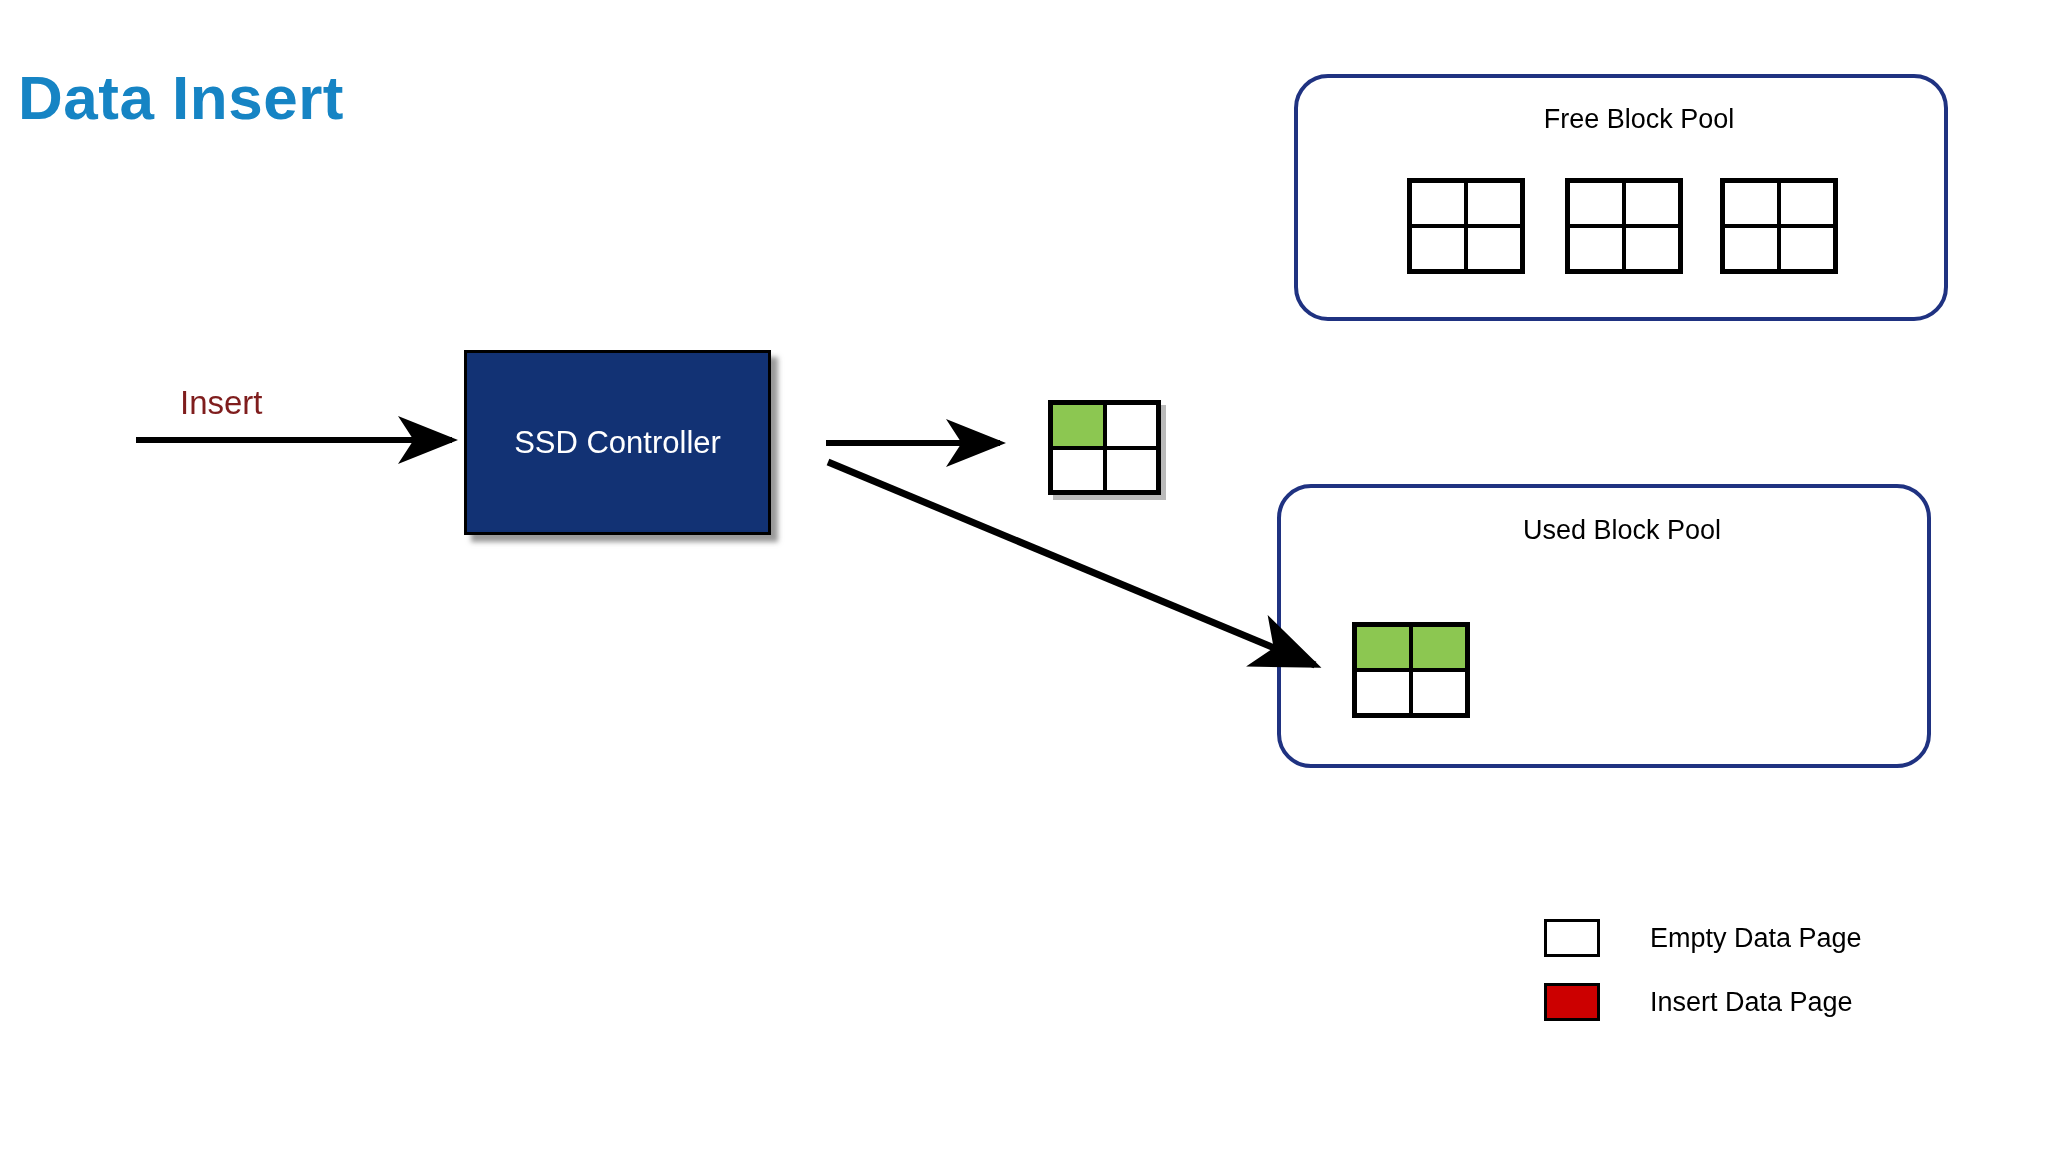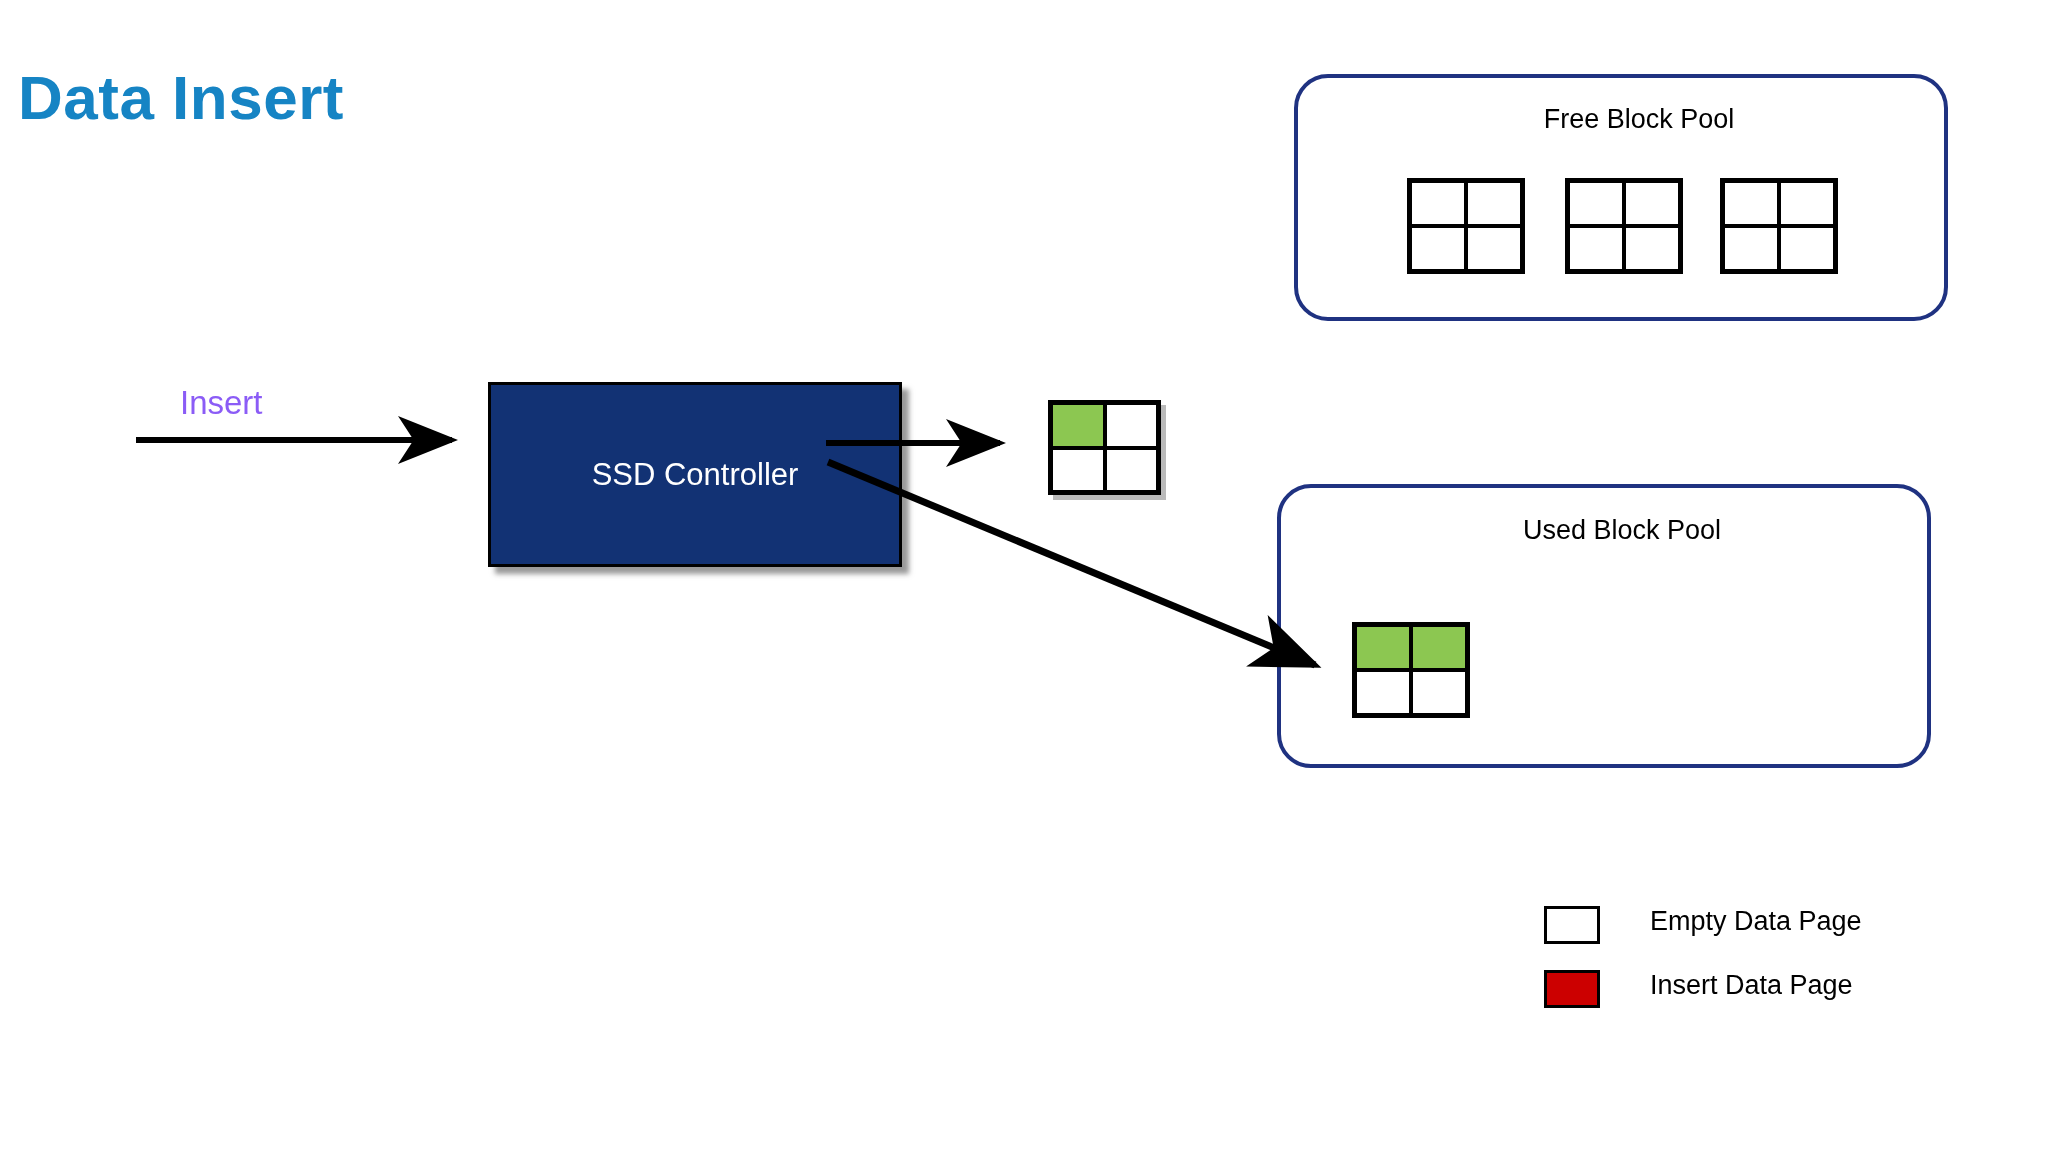--- a/index.html
+++ b/index.html
@@ -81,67 +81,66 @@
 
   
   #inflight-block { left: 1048px; top: 400px; width: 113px; height: 95px; }
 
   
   #used-block-1 { left: 1352px; top: 622px; width: 118px; height: 96px; }
 
   
   #ssd-controller {
     position: absolute;
-    left: 488px;
+    left: 464px;
     top: 350px;
-    width: 414px;
+    width: 307px;
     height: 185px;
     background: #123274;
     border: 3px solid #000000;
     box-sizing: border-box;
     box-shadow: 7px 7px 5px rgba(120,120,120,0.75);
     display: flex;
     align-items: center;
     justify-content: center;
-    margin-top: 32px;
   }
   #ssd-controller-label {
     color: #ffffff;
     font-size: 31px;
     white-space: nowrap;
   }
 
   
   #insert-label {
     position: absolute;
     left: 180px;
     top: 384px;
     font-size: 33px;
-    color: #8b5cf6;
+    color: #7f1d1d;
     white-space: nowrap;
   }
 
   
   #arrow-layer {
     position: absolute;
     left: 0; top: 0;
     width: 2048px;
     height: 1152px;
     pointer-events: none;
   }
 
   
   #legend {
     position: absolute;
     left: 1544px;
     top: 906px;
   }
   .legend-row {
     display: flex;
-    align-items: flex-start;
+    align-items: center;
     height: 64px;
   }
   .legend-swatch {
     width: 56px;
     height: 38px;
     border: 3px solid #000000;
     box-sizing: border-box;
     flex: 0 0 auto;
   }
   .legend-text {

